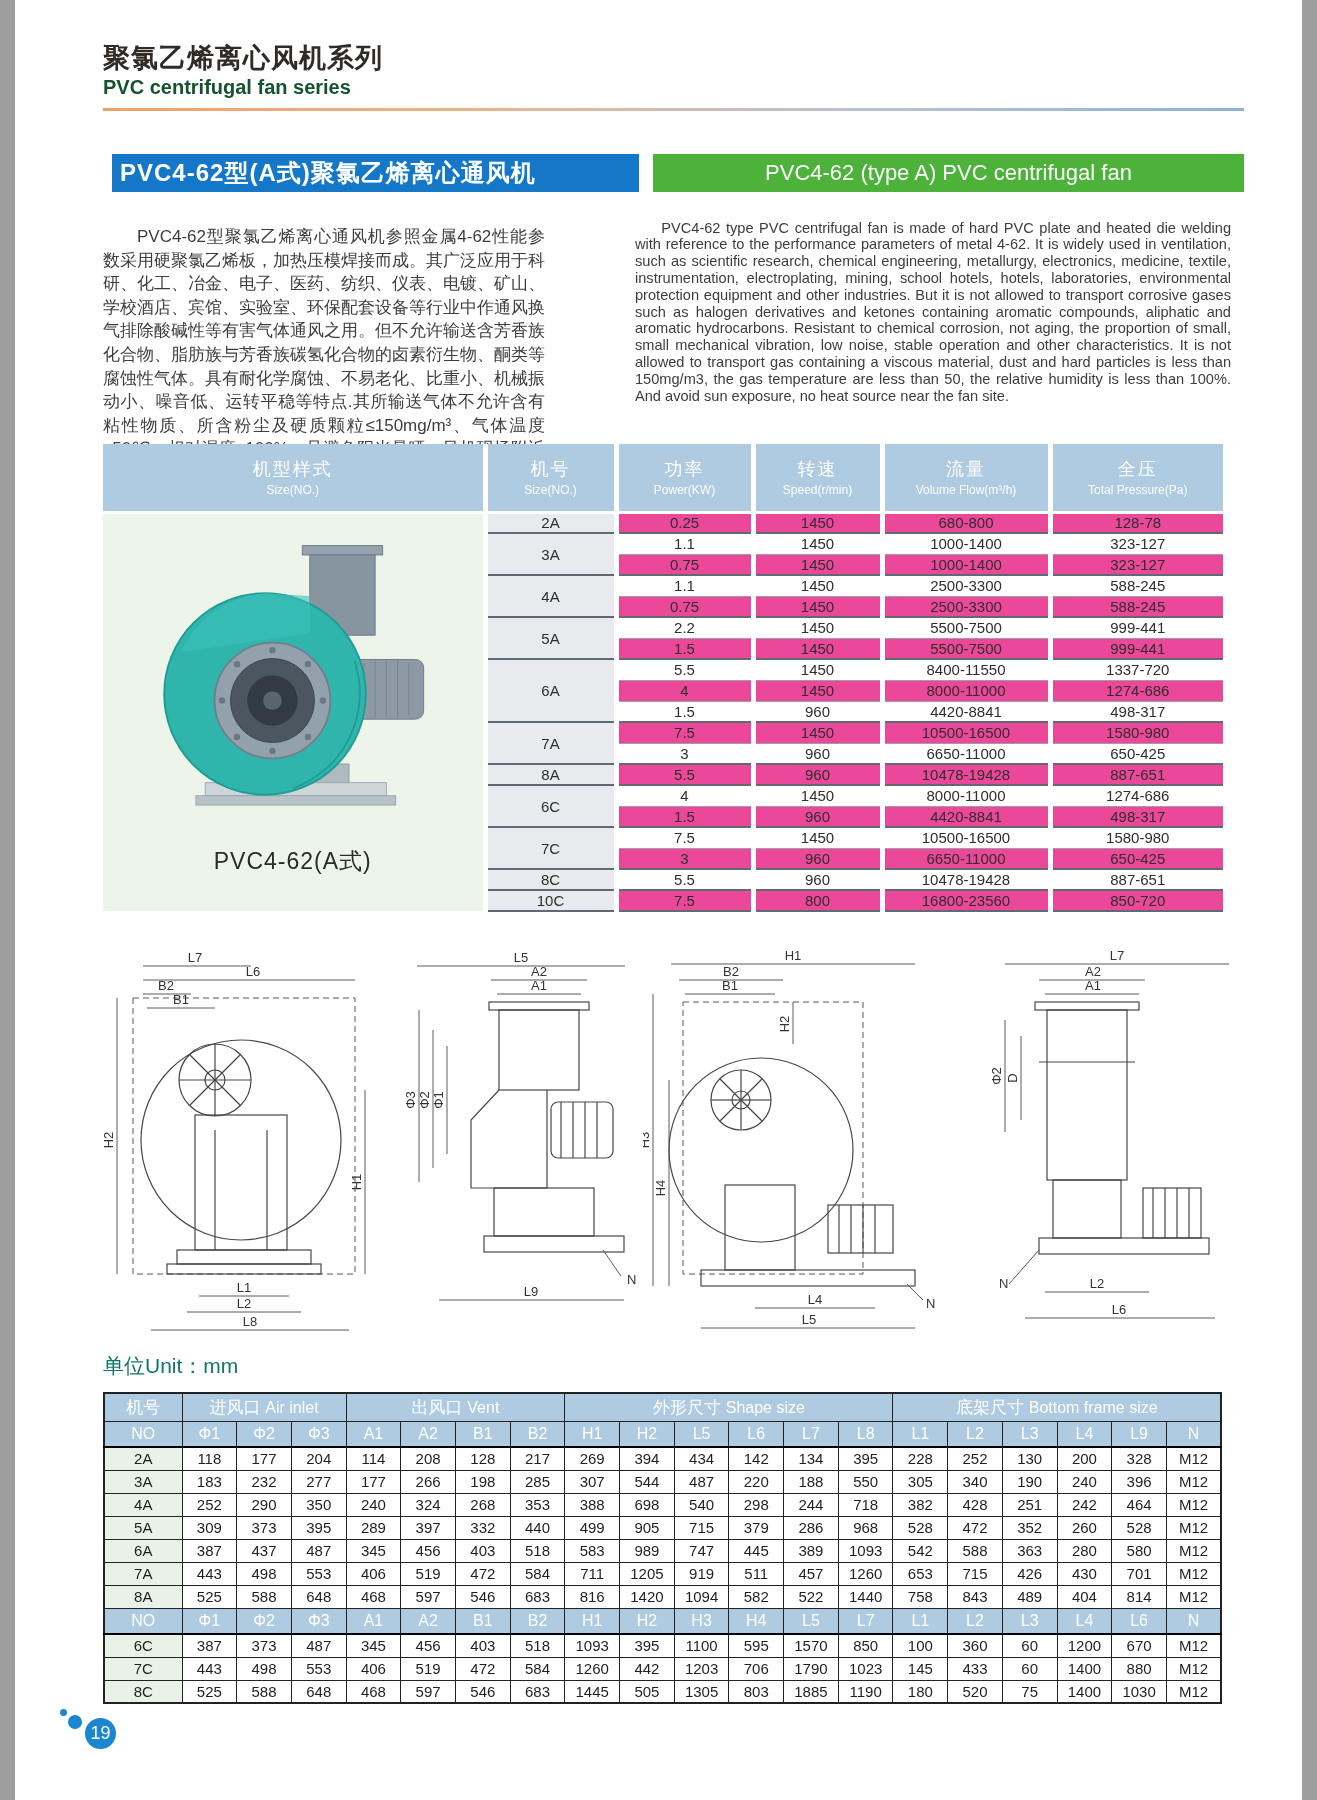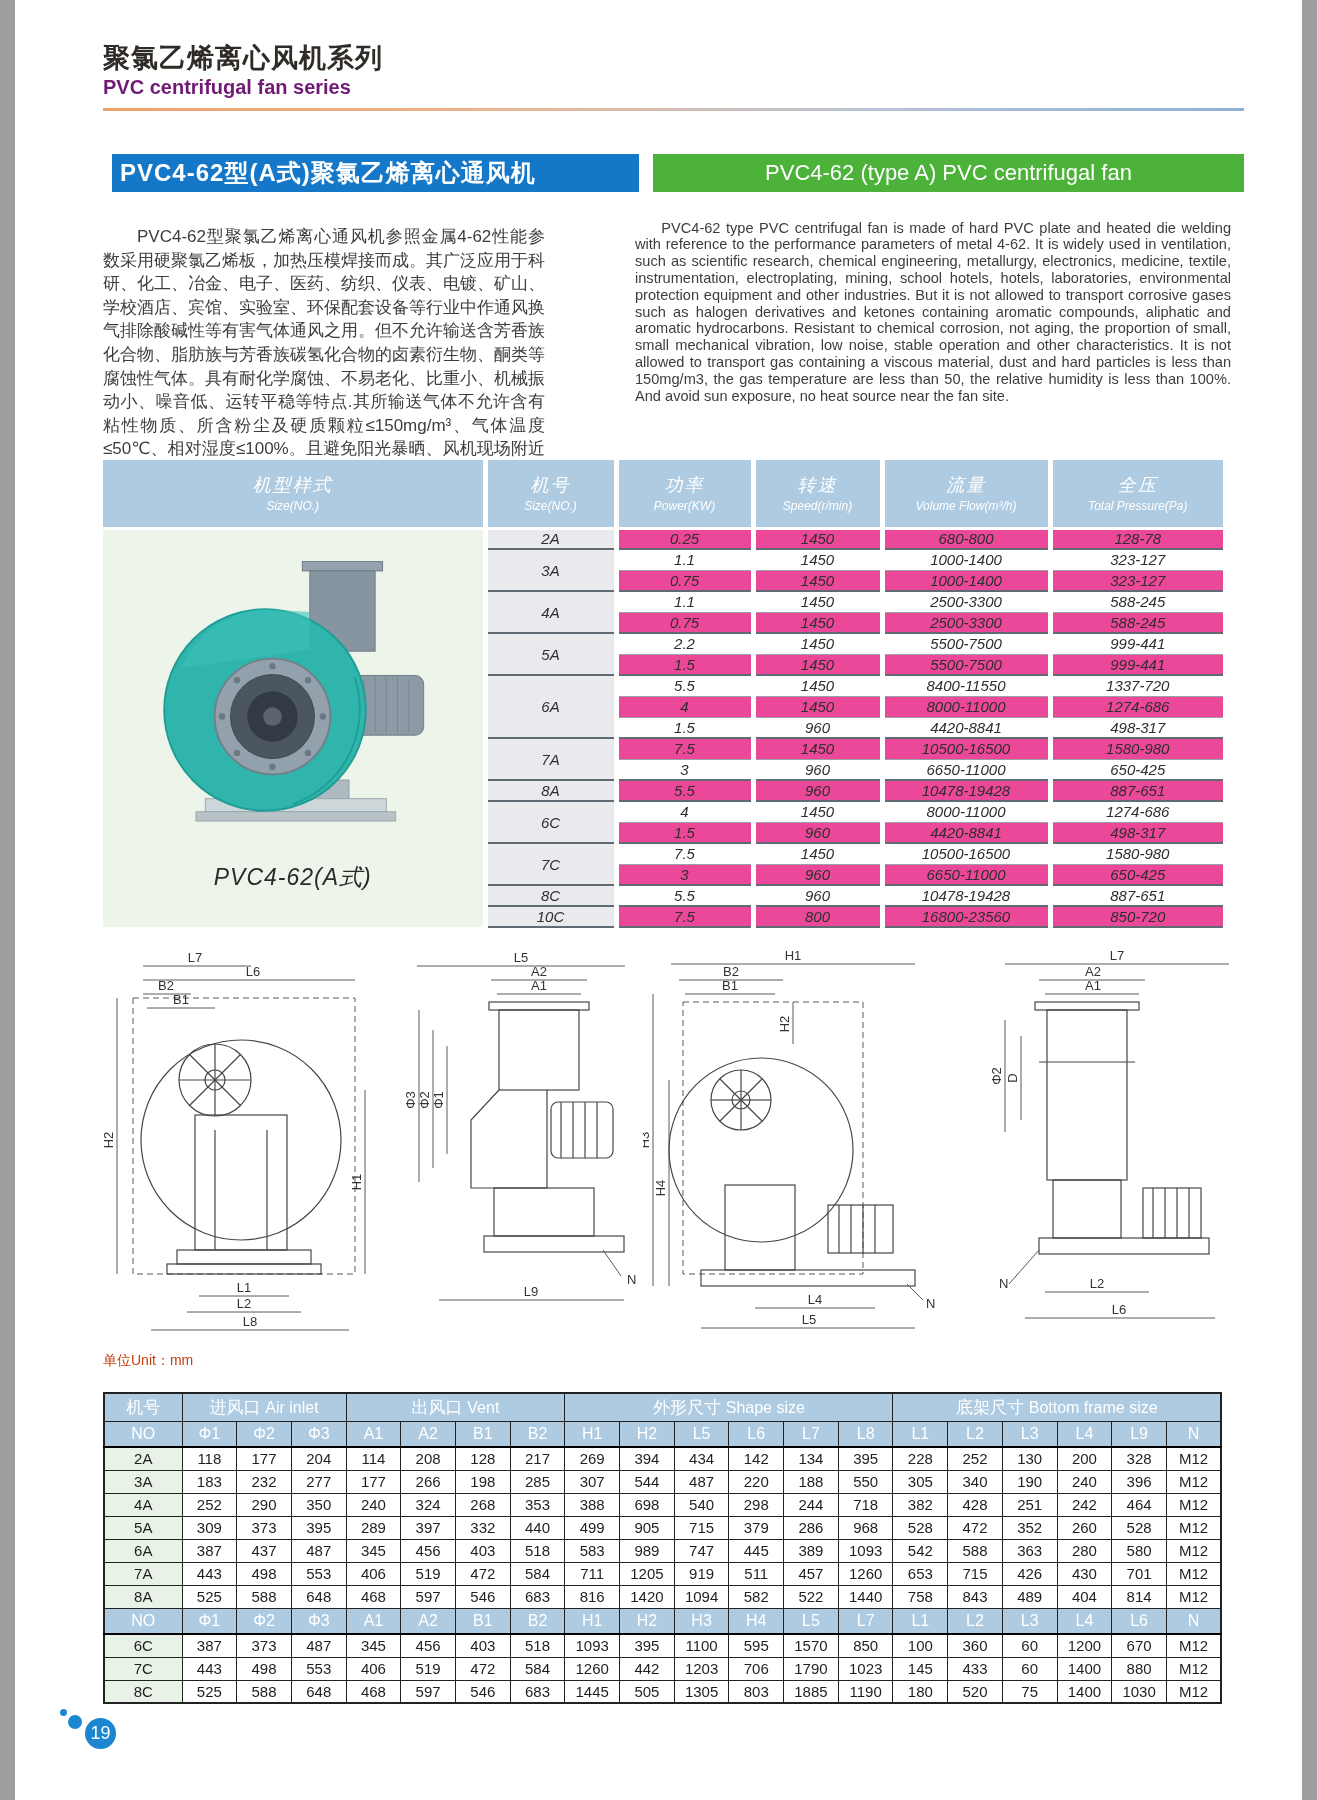--- a/index.html
+++ b/index.html
@@ -3,35 +3,35 @@
 <meta charset="utf-8">
 <style>
   html,body{margin:0;padding:0;background:#9e9e9e;}
   *{box-sizing:border-box;}
   #page{
     position:relative;width:1287px;height:1800px;margin:0 auto;background:#ffffff;
     font-family:"Liberation Sans","DejaVu Sans",sans-serif;color:#3a3a3a;overflow:hidden;
   }
   
   .hd-title{position:absolute;left:88px;top:40px;font-size:27px;font-weight:bold;color:#2f2b27;letter-spacing:1px;}
-  .hd-sub{position:absolute;left:88px;top:76px;font-size:20px;font-weight:bold;color:#701a75;}
+  .hd-sub{position:absolute;left:88px;top:76px;font-size:20px;font-weight:bold;color:#14532d;}
   .hd-rule{position:absolute;left:88px;top:108px;width:1141px;height:3px;
     background:linear-gradient(to right,#eda26b,#e8b48e,#b9c3d4,#8fb0d8);}
   
   .bar-zh{position:absolute;left:97px;top:154px;width:527px;height:38px;background:var(--accent-blue,#1577c8);
     color:#fff;font-size:24px;font-weight:bold;display:flex;align-items:center;padding-left:8px;letter-spacing:1px;white-space:nowrap;}
   .bar-en{position:absolute;left:638px;top:154px;width:591px;height:38px;background:var(--accent-green,#4cb23a);
     color:#fff;font-size:22px;display:flex;align-items:center;justify-content:center;white-space:nowrap;}
   
   .intro-zh{position:absolute;left:88px;top:208px;width:442px;font-size:17px;line-height:23.6px;
     text-align:justify;text-indent:2em;color:#3d3d3d;}
   .intro-en{position:absolute;left:620px;top:205px;width:596px;font-size:14.6px;line-height:16.8px;
     text-align:justify;text-indent:1.8em;color:#3d3d3d;}
   
-  #spec-table{position:absolute;left:88px;top:460px;width:1120px;border-collapse:collapse;table-layout:fixed;font-style:italic;}
+  #spec-table{position:absolute;left:88px;top:444px;width:1120px;border-collapse:collapse;table-layout:fixed;}
   #spec-table th{background:var(--hdr-blue,#aecbe1);color:#fff;font-weight:normal;height:68px;
     border-bottom:3px solid #fff;vertical-align:middle;text-align:center;padding:0;}
   #spec-table th .zh{display:block;font-size:18px;letter-spacing:2px;}
   #spec-table th .en{display:block;font-size:12px;margin-top:2px;}
   #spec-table td{text-align:center;vertical-align:middle;font-size:15px;color:#2e2e2e;height:21px;padding:0;}
   #spec-table th + th, #spec-table td.gut{border-left:5px solid #fff;}
   #spec-table td.size-cell{background:#e8eaed;border-left:5px solid #fff;}
   #spec-table td.val{border-left:5px solid #fff;}
   #spec-table td.val, #spec-table td.size-cell{border-top:1px solid #9aa0a6;}
   #spec-table tr.group-start td.val, #spec-table tr.group-start td.size-cell{border-top:2px solid #5f6a72;}
@@ -42,21 +42,21 @@
   .fan-fig{display:flex;flex-direction:column;align-items:center;margin:0;padding-top:26px;}
   .fan-caption{margin-top:26px;font-size:23px;color:#2b2b2b;letter-spacing:1px;}
   
   .drawings{position:absolute;left:88px;top:950px;width:1142px;height:392px;display:flex;gap:4px;}
   .drawings svg{height:100%;}
   .dl{stroke:#5a5a5a;stroke-width:1;fill:none;}
   .bl{stroke:#474747;stroke-width:1.2;fill:none;}
   .dsh{stroke:#5a5a5a;stroke-width:1;fill:none;stroke-dasharray:6 4;}
   .dtx{font-size:13px;fill:#333;}
   
-  .unit{position:absolute;left:88px;top:1352px;font-size:14px;color:#c2410c;}
+  .unit{position:absolute;left:88px;top:1352px;font-size:21px;color:#0f766e;}
   
   #dim-table{position:absolute;left:88px;top:1392px;width:1118px;border-collapse:collapse;table-layout:fixed;
     border:2px solid #222;}
   #dim-table th{background:var(--hdr-blue,#aecbe1);color:#fff;font-weight:normal;border:1px solid #222;padding:0;}
   #dim-table tr.band th{height:28px;font-size:17px;}
   #dim-table tr.band th .en{font-size:16px;}
   #dim-table tr.sub th{height:26px;font-size:16px;border-bottom:2px solid #000000;}
   #dim-table td{border:1px solid #222;text-align:center;font-size:15px;color:#1f1f1f;height:23px;padding:0;background:#fff;}
   #dim-table td.no-cell{background:#e9f2e7;}
   #dim-table tr.band th{border-bottom:1px solid #222;}

